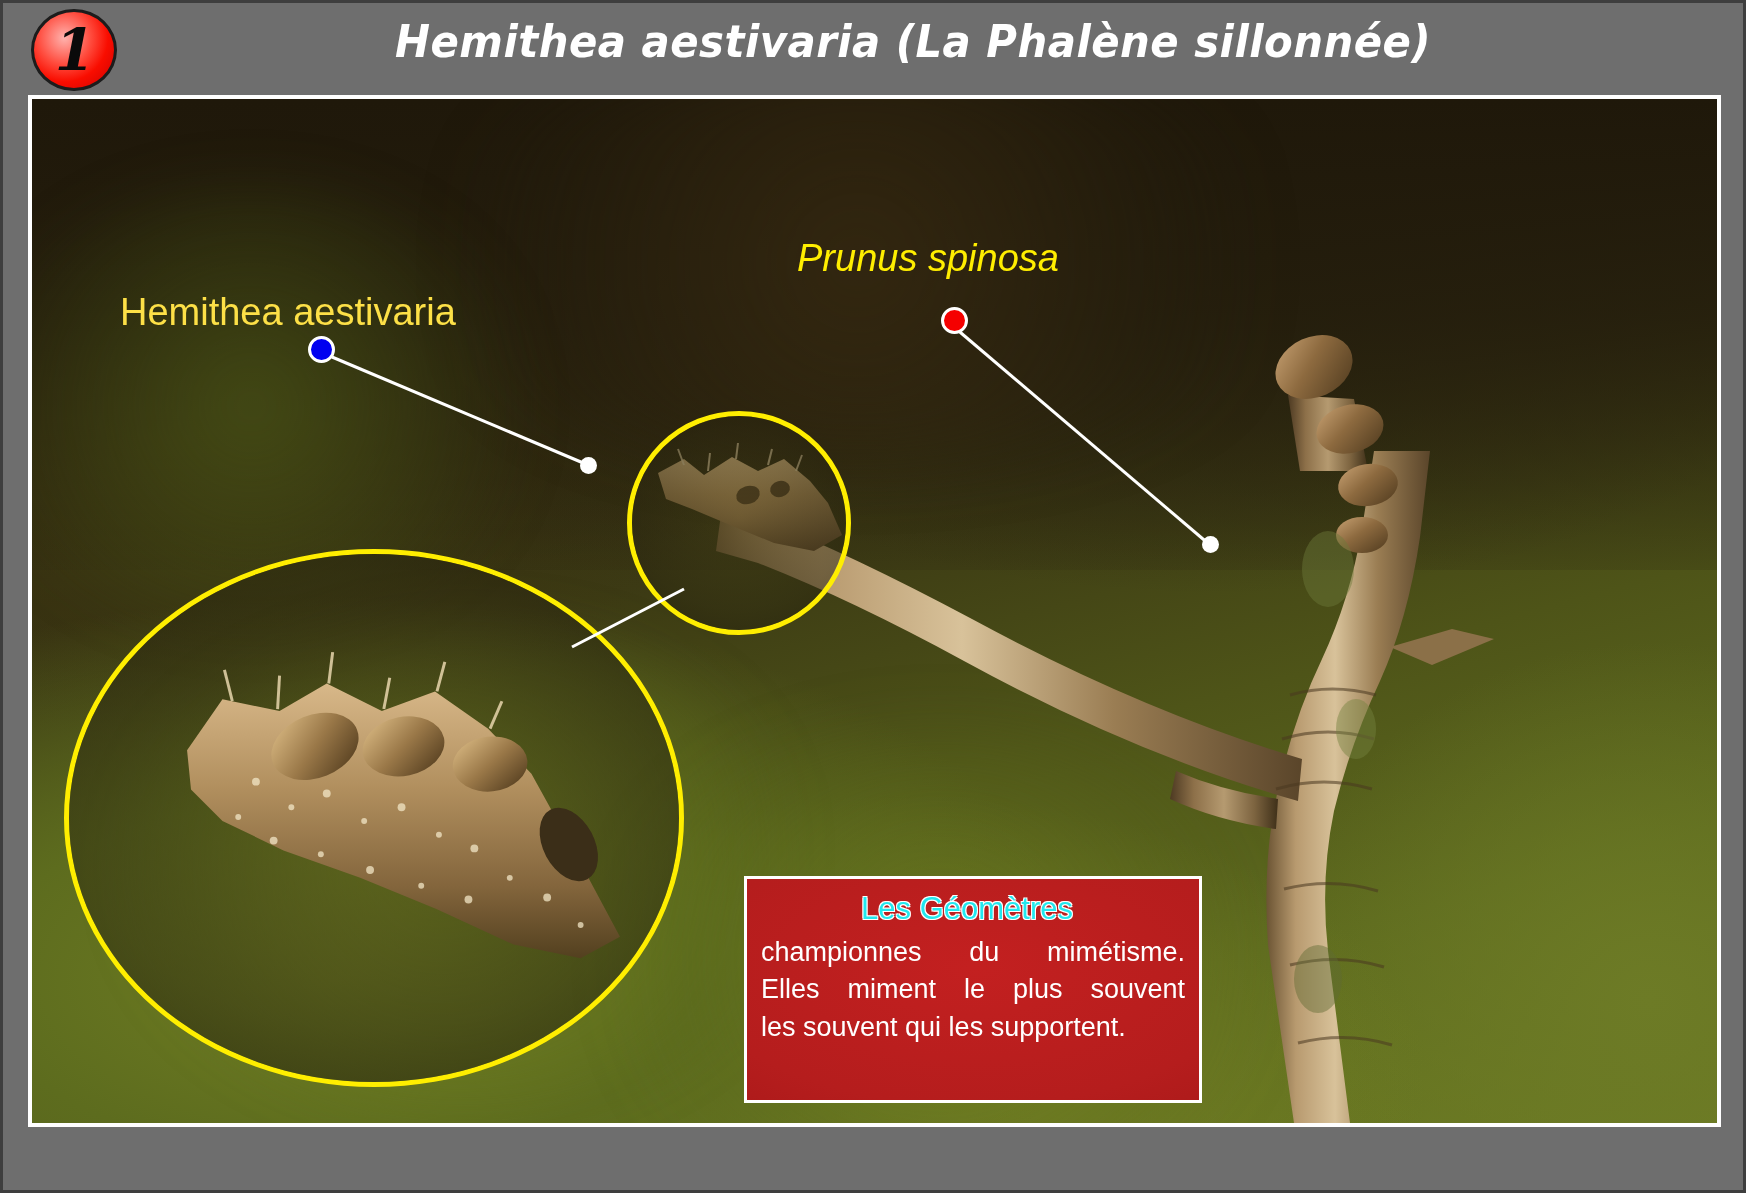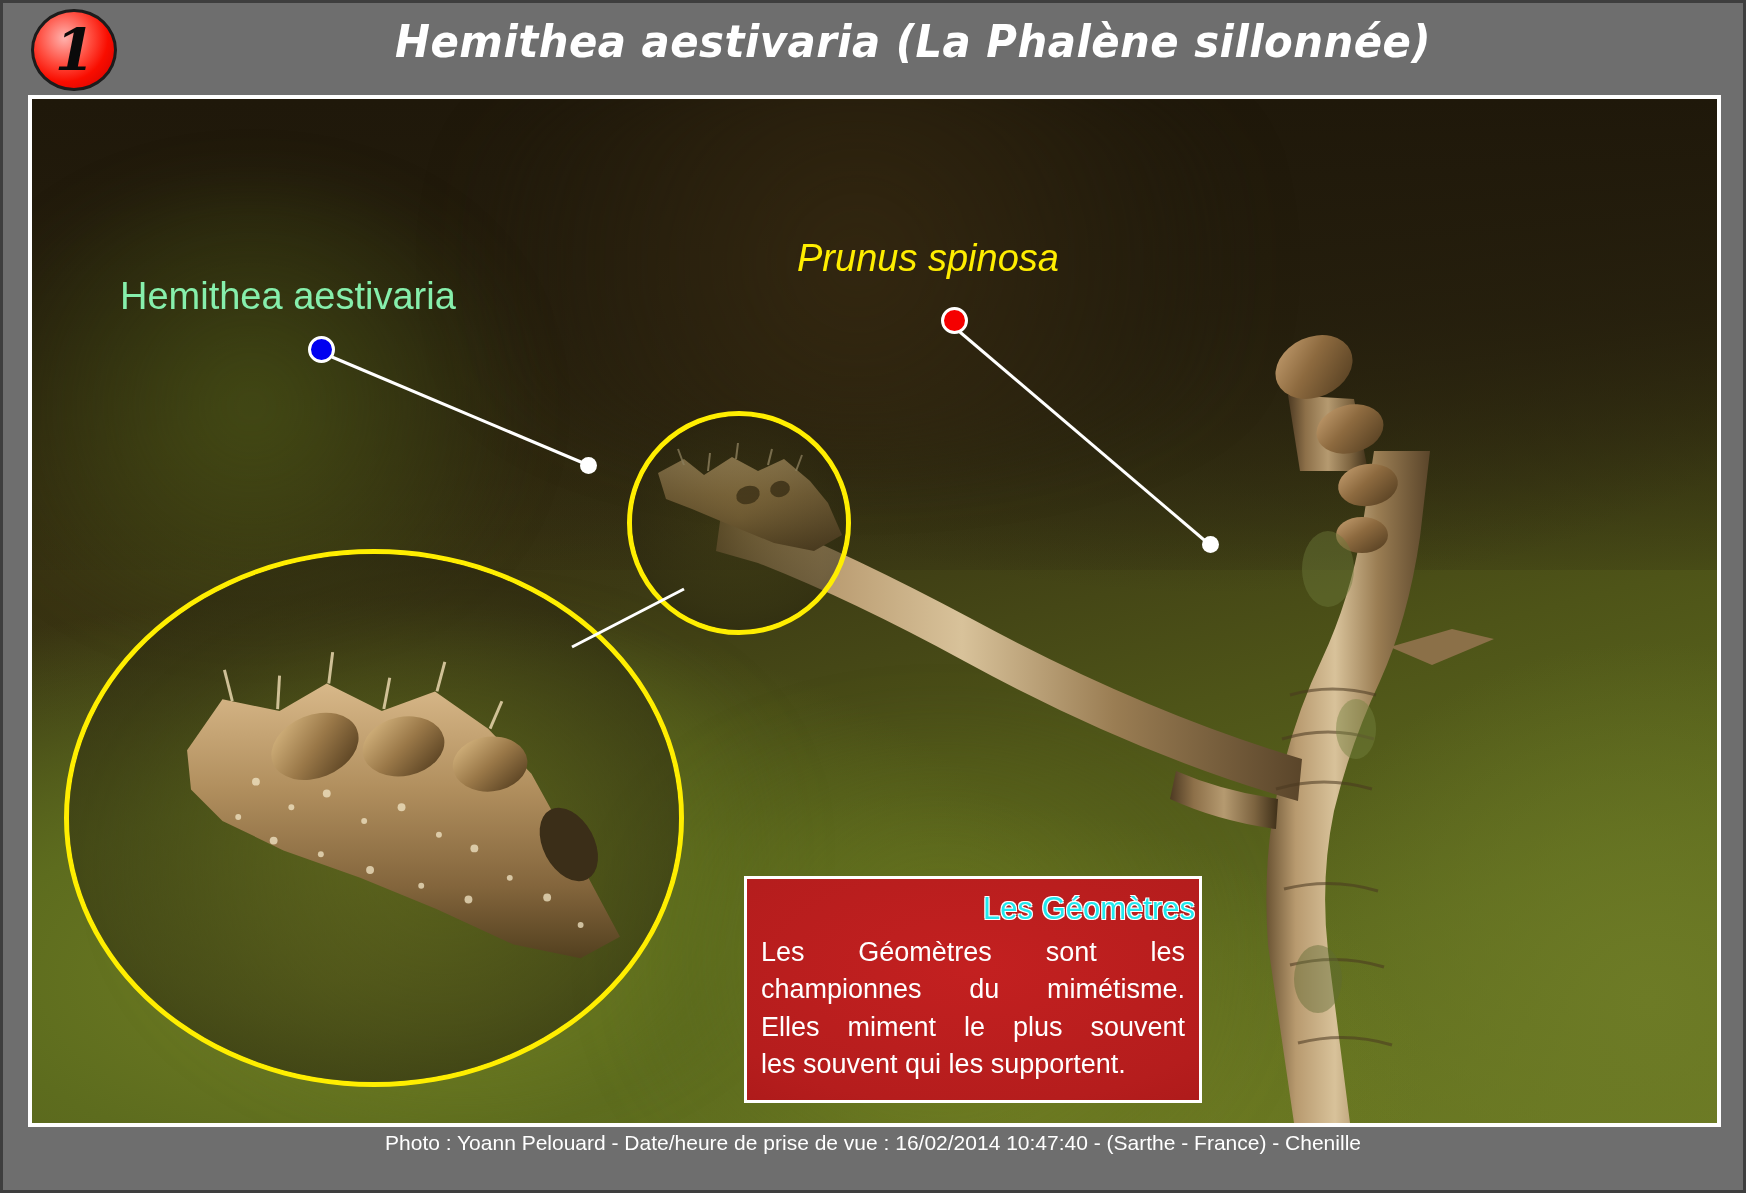--- a/index.html
+++ b/index.html
@@ -163,22 +163,22 @@
     background: #ffffff;
   }
 
   .photo-label {
     position: absolute;
     font-family: "Liberation Sans", sans-serif;
     font-size: 38px;
     white-space: nowrap;
   }
   #label-hemithea {
-    left: 88px; top: 176px;
-    color: #86efac;
+    left: 88px; top: 192px;
+    color: #fde047;
   }
   #label-prunus {
     left: 765px; top: 138px;
     color: #ffee00;
     font-style: italic;
   }
 
   
   .mag-circle {
     position: absolute;
@@ -204,22 +204,22 @@
   
   #info-box {
     position: absolute;
     left: 712px; top: 777px;
     width: 458px; height: 227px;
     background: radial-gradient(ellipse 120% 120% at 50% 40%, #c32020 0%, #b51d1d 52%, #9e1414 100%);
     border: 3px solid #ffffff;
     box-sizing: border-box;
   }
   #info-title {
-    margin: 12px 4px 8px 0;
-    text-align: right;
+    margin: 12px 12px 8px 0;
+    text-align: center;
     font-size: 31px;
     color: #23e7ee;
     text-shadow:
       -1px -1px 0 #ffffff,  1px -1px 0 #ffffff,
       -1px  1px 0 #ffffff,  1px  1px 0 #ffffff;
     font-family: "Liberation Sans", sans-serif;
   }
   .info-line {
     color: #ffffff;
     font-size: 27px;
@@ -409,24 +409,22 @@
       <div id="dot-blue" class="dot"></div>
       <div id="dot-red" class="dot"></div>
       <div id="dot-white-left" class="dot"></div>
       <div id="dot-white-right" class="dot"></div>
 
       <div id="label-hemithea" class="photo-label">Hemithea aestivaria</div>
       <div id="label-prunus" class="photo-label">Prunus spinosa</div>
 
       <div id="info-box">
         <div id="info-title">Les Géomètres</div>
-        <div class="info-line">Les Géomètres sont les</div>
         <div class="info-line">championnes du mimétisme.</div>
         <div class="info-line">Elles miment le plus souvent</div>
         <div class="info-line last">les souvent qui les supportent.</div>
       </div>
 
     </div>
   </div>
 
-  <div id="caption">Photo : Yoann Pelouard - Date/heure de prise de vue : 16/02/2014 10:47:40 - (Sarthe - France) - Chenille</div>
 
 </div>
 
 </body></html>

